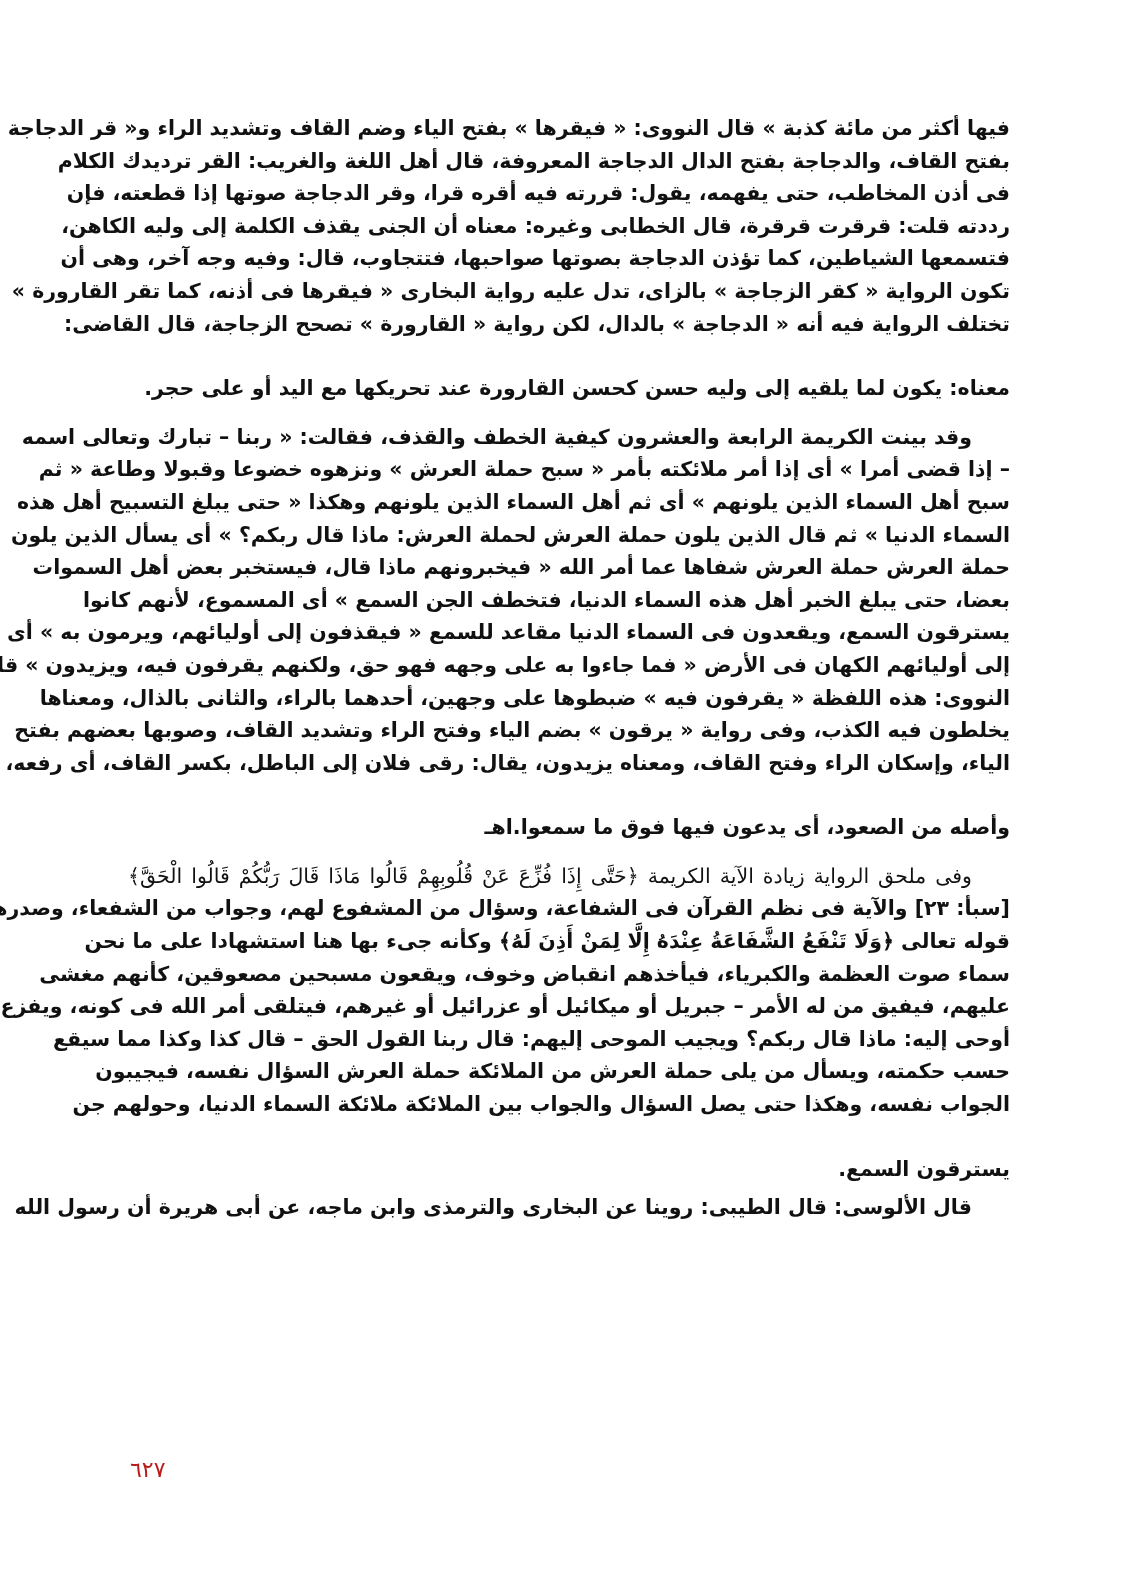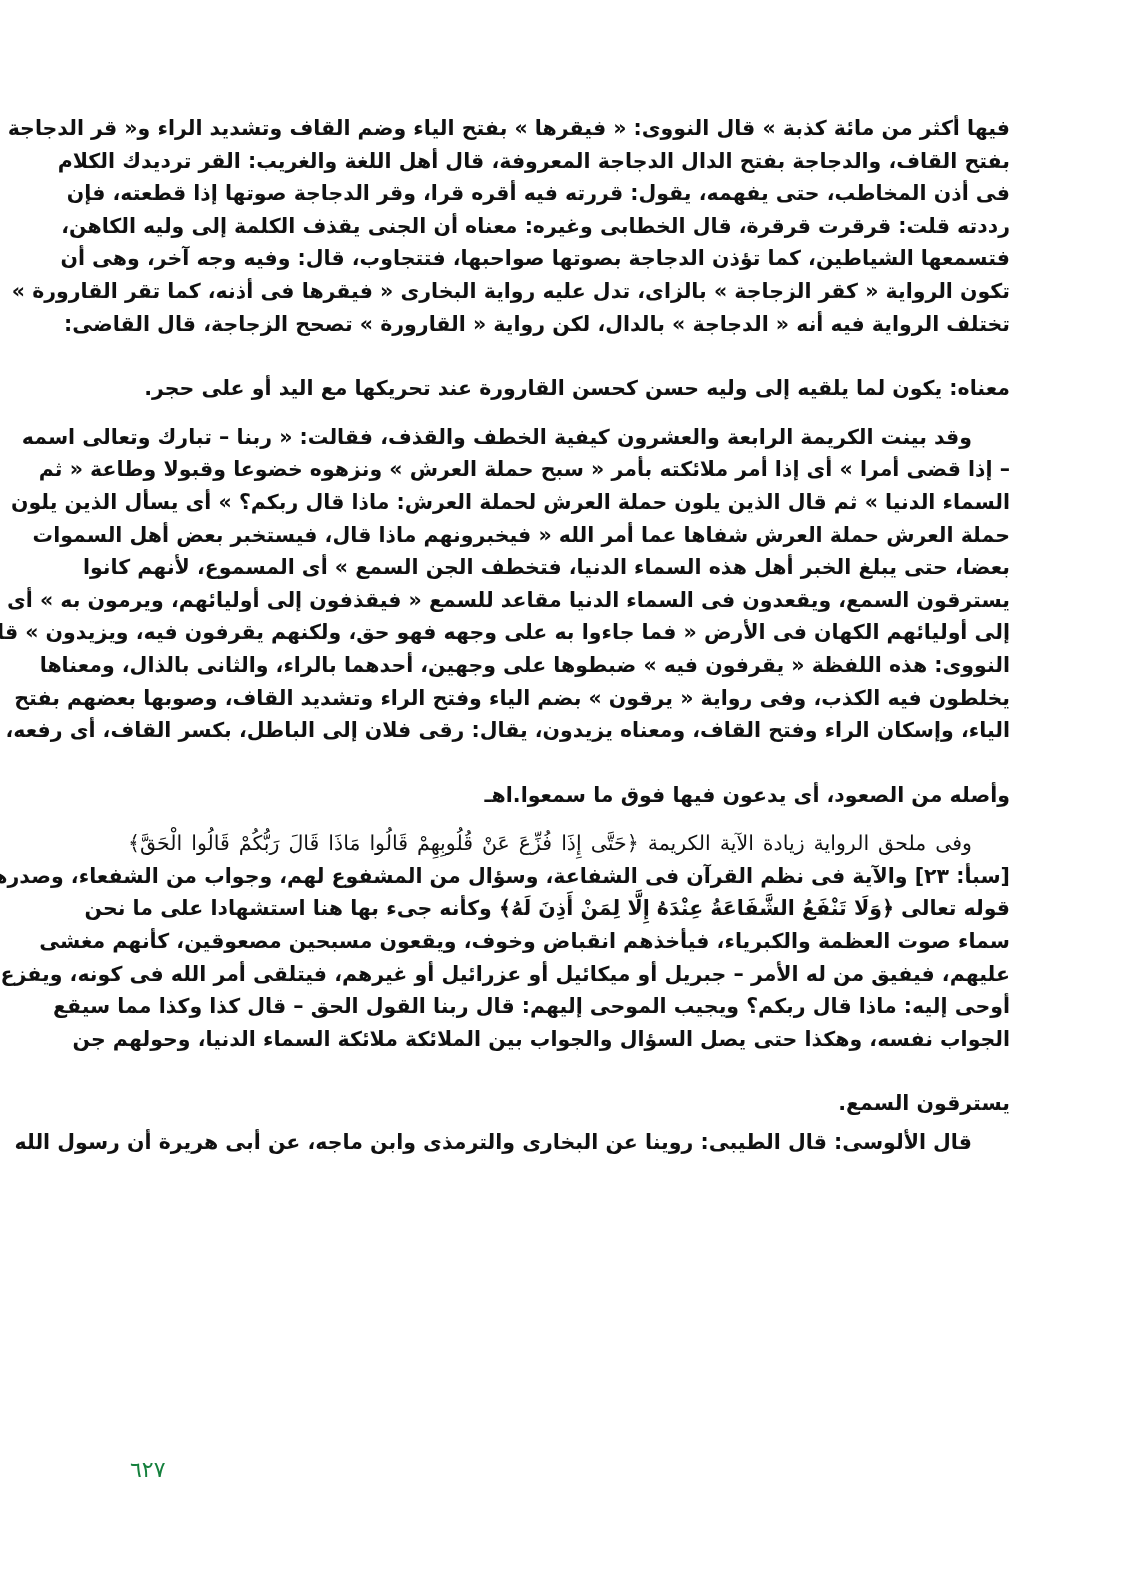--- a/index.html
+++ b/index.html
@@ -26,21 +26,21 @@
   .line.last { text-align-last: right; margin-top: 32px; }
   .line.indent { padding-right: 38px; }
   .para-gap { height: 16px; }
   .quran { font-family: "DejaVu Serif", serif; font-weight: normal; }
   .page-number {
     position: absolute;
     left: 130px;
     top: 1457px;
     font-family: "DejaVu Sans", sans-serif;
     font-size: 22px;
-    color: #15803d;
+    color: #b91c1c;
     direction: rtl;
     text-align: right;
   }
 </style>
 </head>
 <body>
 
 <div class="page">
 
   <div>
@@ -52,40 +52,42 @@
     <span class="line">تكون الرواية « كقر الزجاجة » بالزاى، تدل عليه رواية البخارى « فيقرها فى أذنه، كما تقر القارورة »</span>
     <span class="line">تختلف الرواية فيه أنه « الدجاجة » بالدال، لكن رواية « القارورة » تصحح الزجاجة، قال القاضى:</span>
     <span class="line last">معناه: يكون لما يلقيه إلى وليه حسن كحسن القارورة عند تحريكها مع اليد أو على حجر.</span>
   </div>
 
   <div class="para-gap"></div>
 
   <div>
     <span class="line indent">وقد بينت الكريمة الرابعة والعشرون كيفية الخطف والقذف، فقالت: « ربنا – تبارك وتعالى اسمه</span>
     <span class="line">– إذا قضى أمرا » أى إذا أمر ملائكته بأمر « سبح حملة العرش » ونزهوه خضوعا وقبولا وطاعة « ثم</span>
+    <span class="line">سبح أهل السماء الذين يلونهم » أى ثم أهل السماء الذين يلونهم وهكذا « حتى يبلغ التسبيح أهل هذه</span>
     <span class="line">السماء الدنيا » ثم قال الذين يلون حملة العرش لحملة العرش: ماذا قال ربكم؟ » أى يسأل الذين يلون</span>
     <span class="line">حملة العرش حملة العرش شفاها عما أمر الله « فيخبرونهم ماذا قال، فيستخبر بعض أهل السموات</span>
     <span class="line">بعضا، حتى يبلغ الخبر أهل هذه السماء الدنيا، فتخطف الجن السمع » أى المسموع، لأنهم كانوا</span>
     <span class="line">يسترقون السمع، ويقعدون فى السماء الدنيا مقاعد للسمع « فيقذفون إلى أوليائهم، ويرمون به » أى</span>
     <span class="line">إلى أوليائهم الكهان فى الأرض « فما جاءوا به على وجهه فهو حق، ولكنهم يقرفون فيه، ويزيدون » قال</span>
     <span class="line">النووى: هذه اللفظة « يقرفون فيه » ضبطوها على وجهين، أحدهما بالراء، والثانى بالذال، ومعناها</span>
     <span class="line">يخلطون فيه الكذب، وفى رواية « يرقون » بضم الياء وفتح الراء وتشديد القاف، وصوبها بعضهم بفتح</span>
     <span class="line">الياء، وإسكان الراء وفتح القاف، ومعناه يزيدون، يقال: رقى فلان إلى الباطل، بكسر القاف، أى رفعه،</span>
     <span class="line last">وأصله من الصعود، أى يدعون فيها فوق ما سمعوا.اهـ</span>
   </div>
 
   <div class="para-gap"></div>
 
   <div>
     <span class="line indent quran">وفى ملحق الرواية زيادة الآية الكريمة ﴿حَتَّى إِذَا فُزِّعَ عَنْ قُلُوبِهِمْ قَالُوا مَاذَا قَالَ رَبُّكُمْ قَالُوا الْحَقَّ﴾</span>
     <span class="line">[سبأ: ٢٣] والآية فى نظم القرآن فى الشفاعة، وسؤال من المشفوع لهم، وجواب من الشفعاء، وصدرها</span>
     <span class="line">قوله تعالى ﴿وَلَا تَنْفَعُ الشَّفَاعَةُ عِنْدَهُ إِلَّا لِمَنْ أَذِنَ لَهُ﴾ وكأنه جىء بها هنا استشهادا على ما نحن</span>
     <span class="line">سماء صوت العظمة والكبرياء، فيأخذهم انقباض وخوف، ويقعون مسبحين مصعوقين، كأنهم مغشى</span>
     <span class="line">عليهم، فيفيق من له الأمر – جبريل أو ميكائيل أو عزرائيل أو غيرهم، فيتلقى أمر الله فى كونه، ويفزع</span>
     <span class="line">أوحى إليه: ماذا قال ربكم؟ ويجيب الموحى إليهم: قال ربنا القول الحق – قال كذا وكذا مما سيقع</span>
+    <span class="line">حسب حكمته، ويسأل من يلى حملة العرش من الملائكة حملة العرش السؤال نفسه، فيجيبون</span>
     <span class="line">الجواب نفسه، وهكذا حتى يصل السؤال والجواب بين الملائكة ملائكة السماء الدنيا، وحولهم جن</span>
     <span class="line last">يسترقون السمع.</span>
   </div>
 
   <div class="para-gap" style="height:6px"></div>
 
   <div>
     <span class="line indent">قال الألوسى: قال الطيبى: روينا عن البخارى والترمذى وابن ماجه، عن أبى هريرة أن رسول الله</span>
   </div>
 </div>

